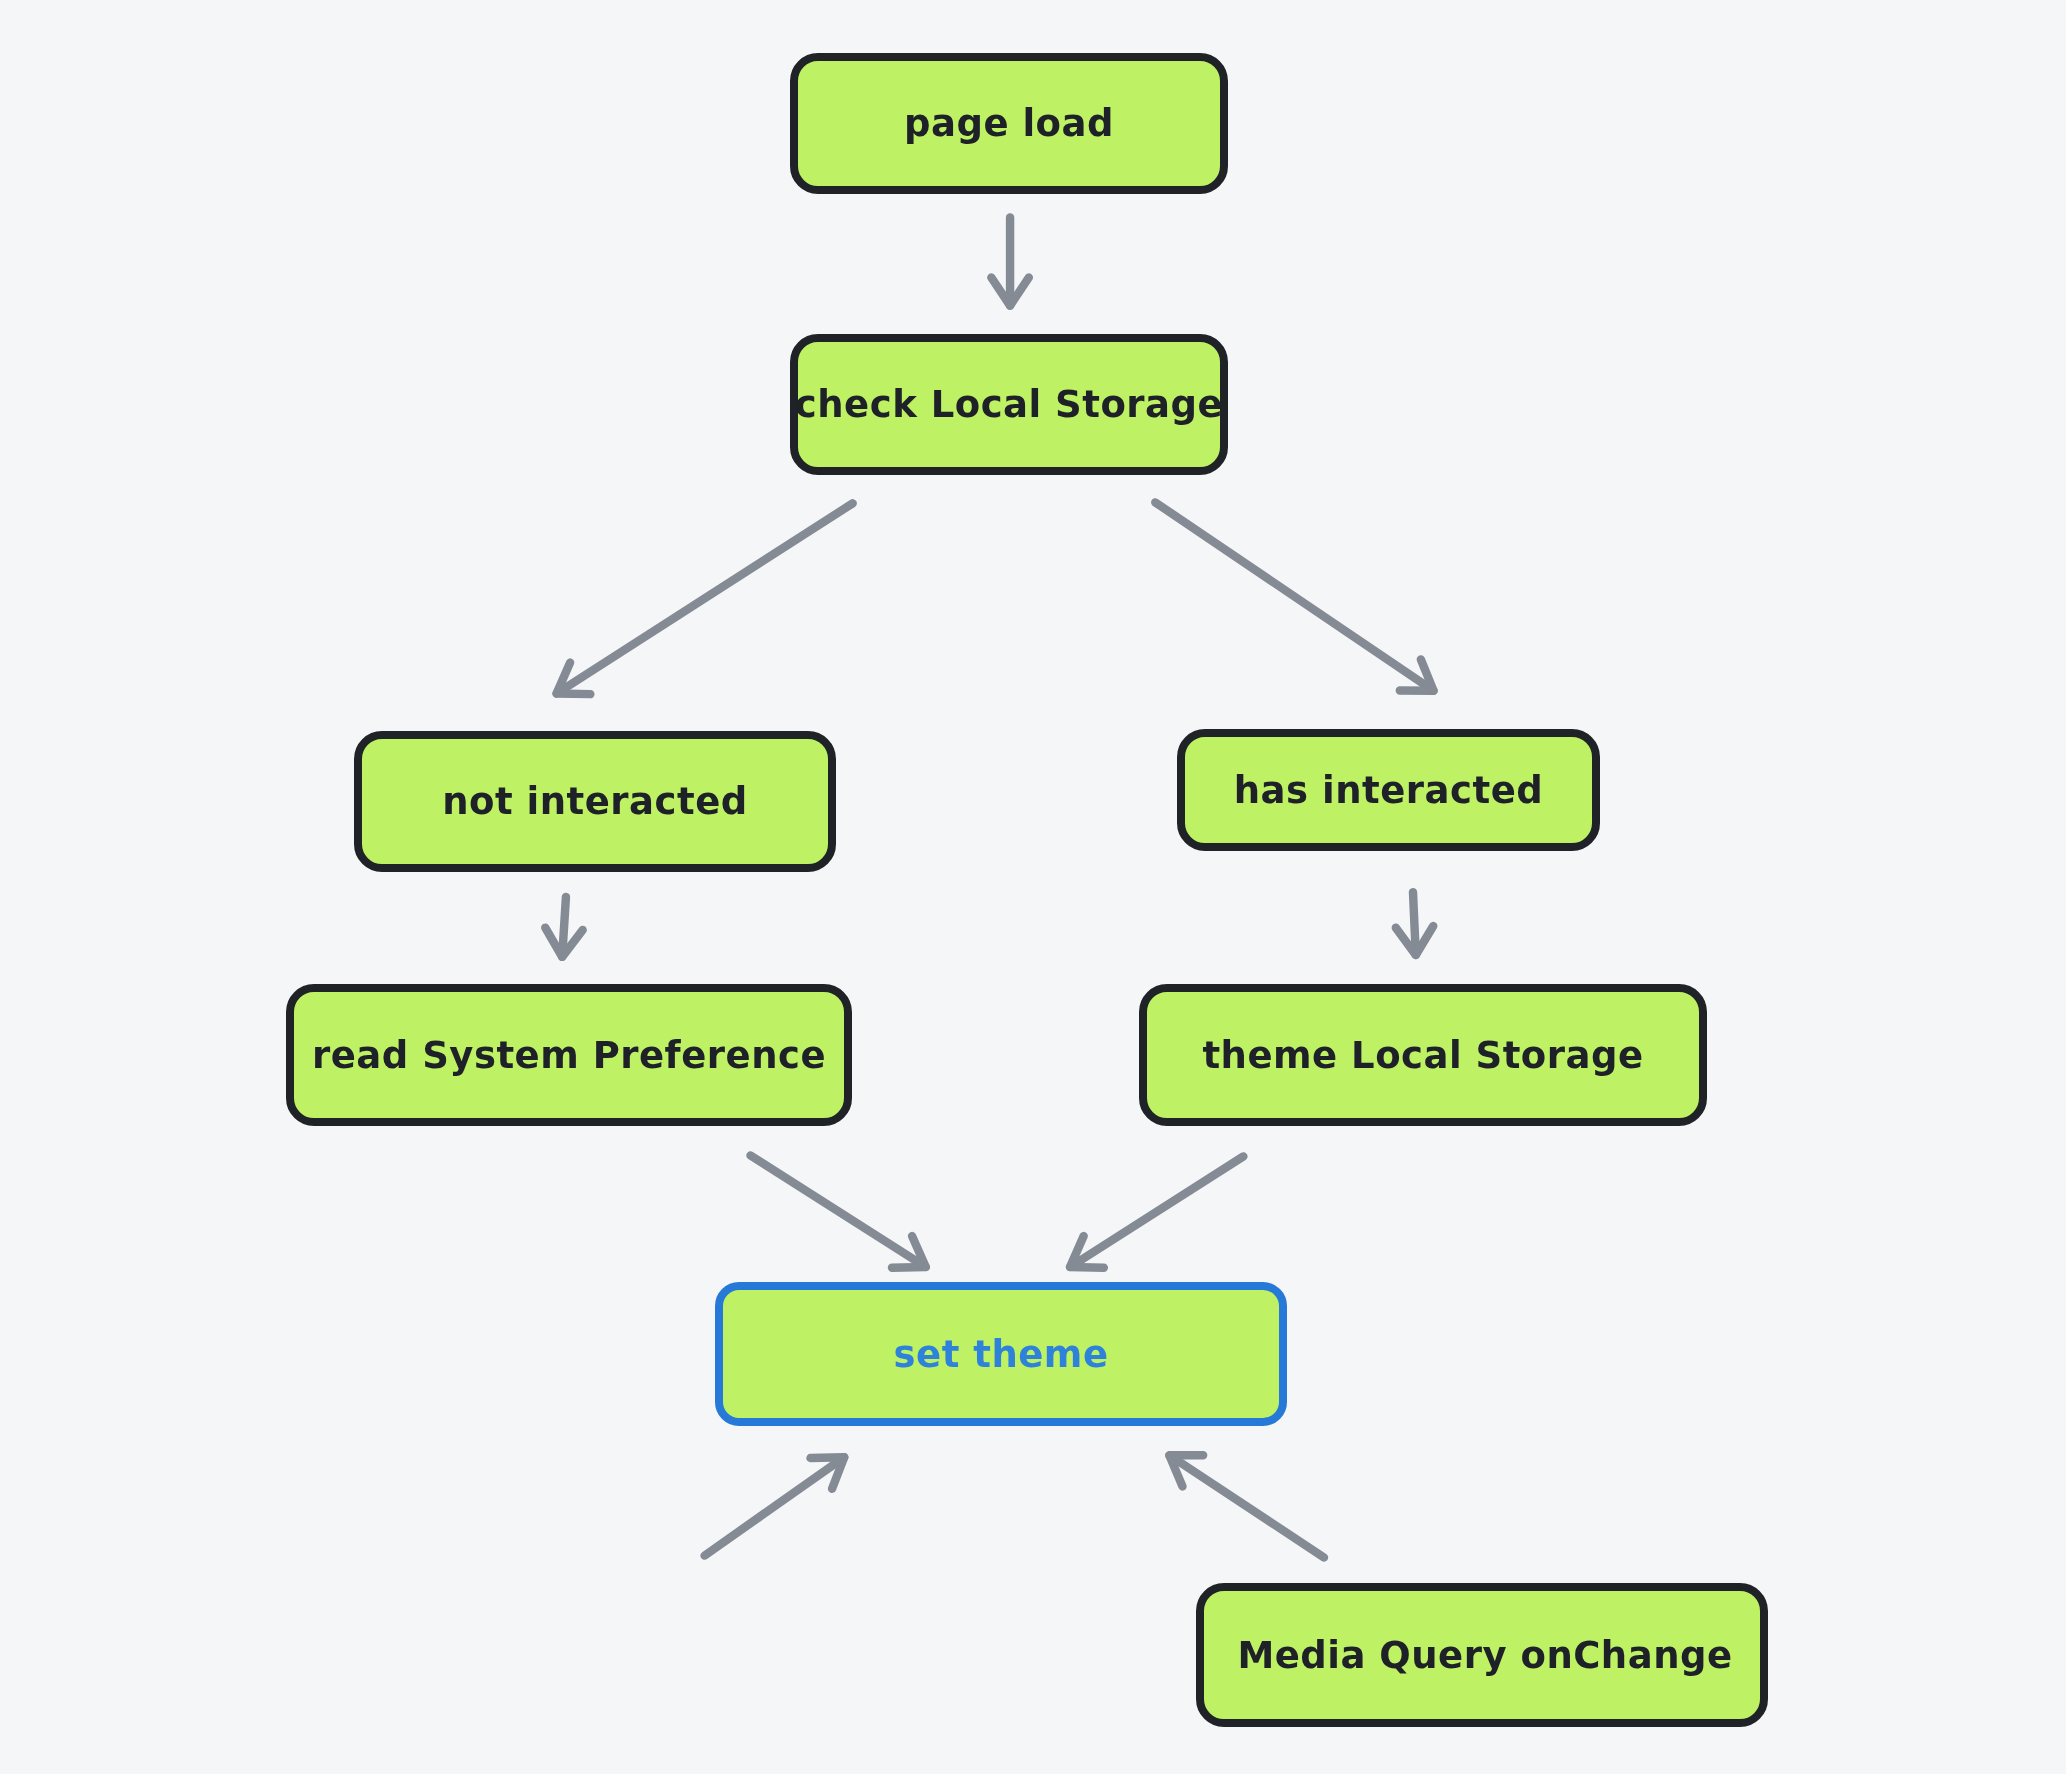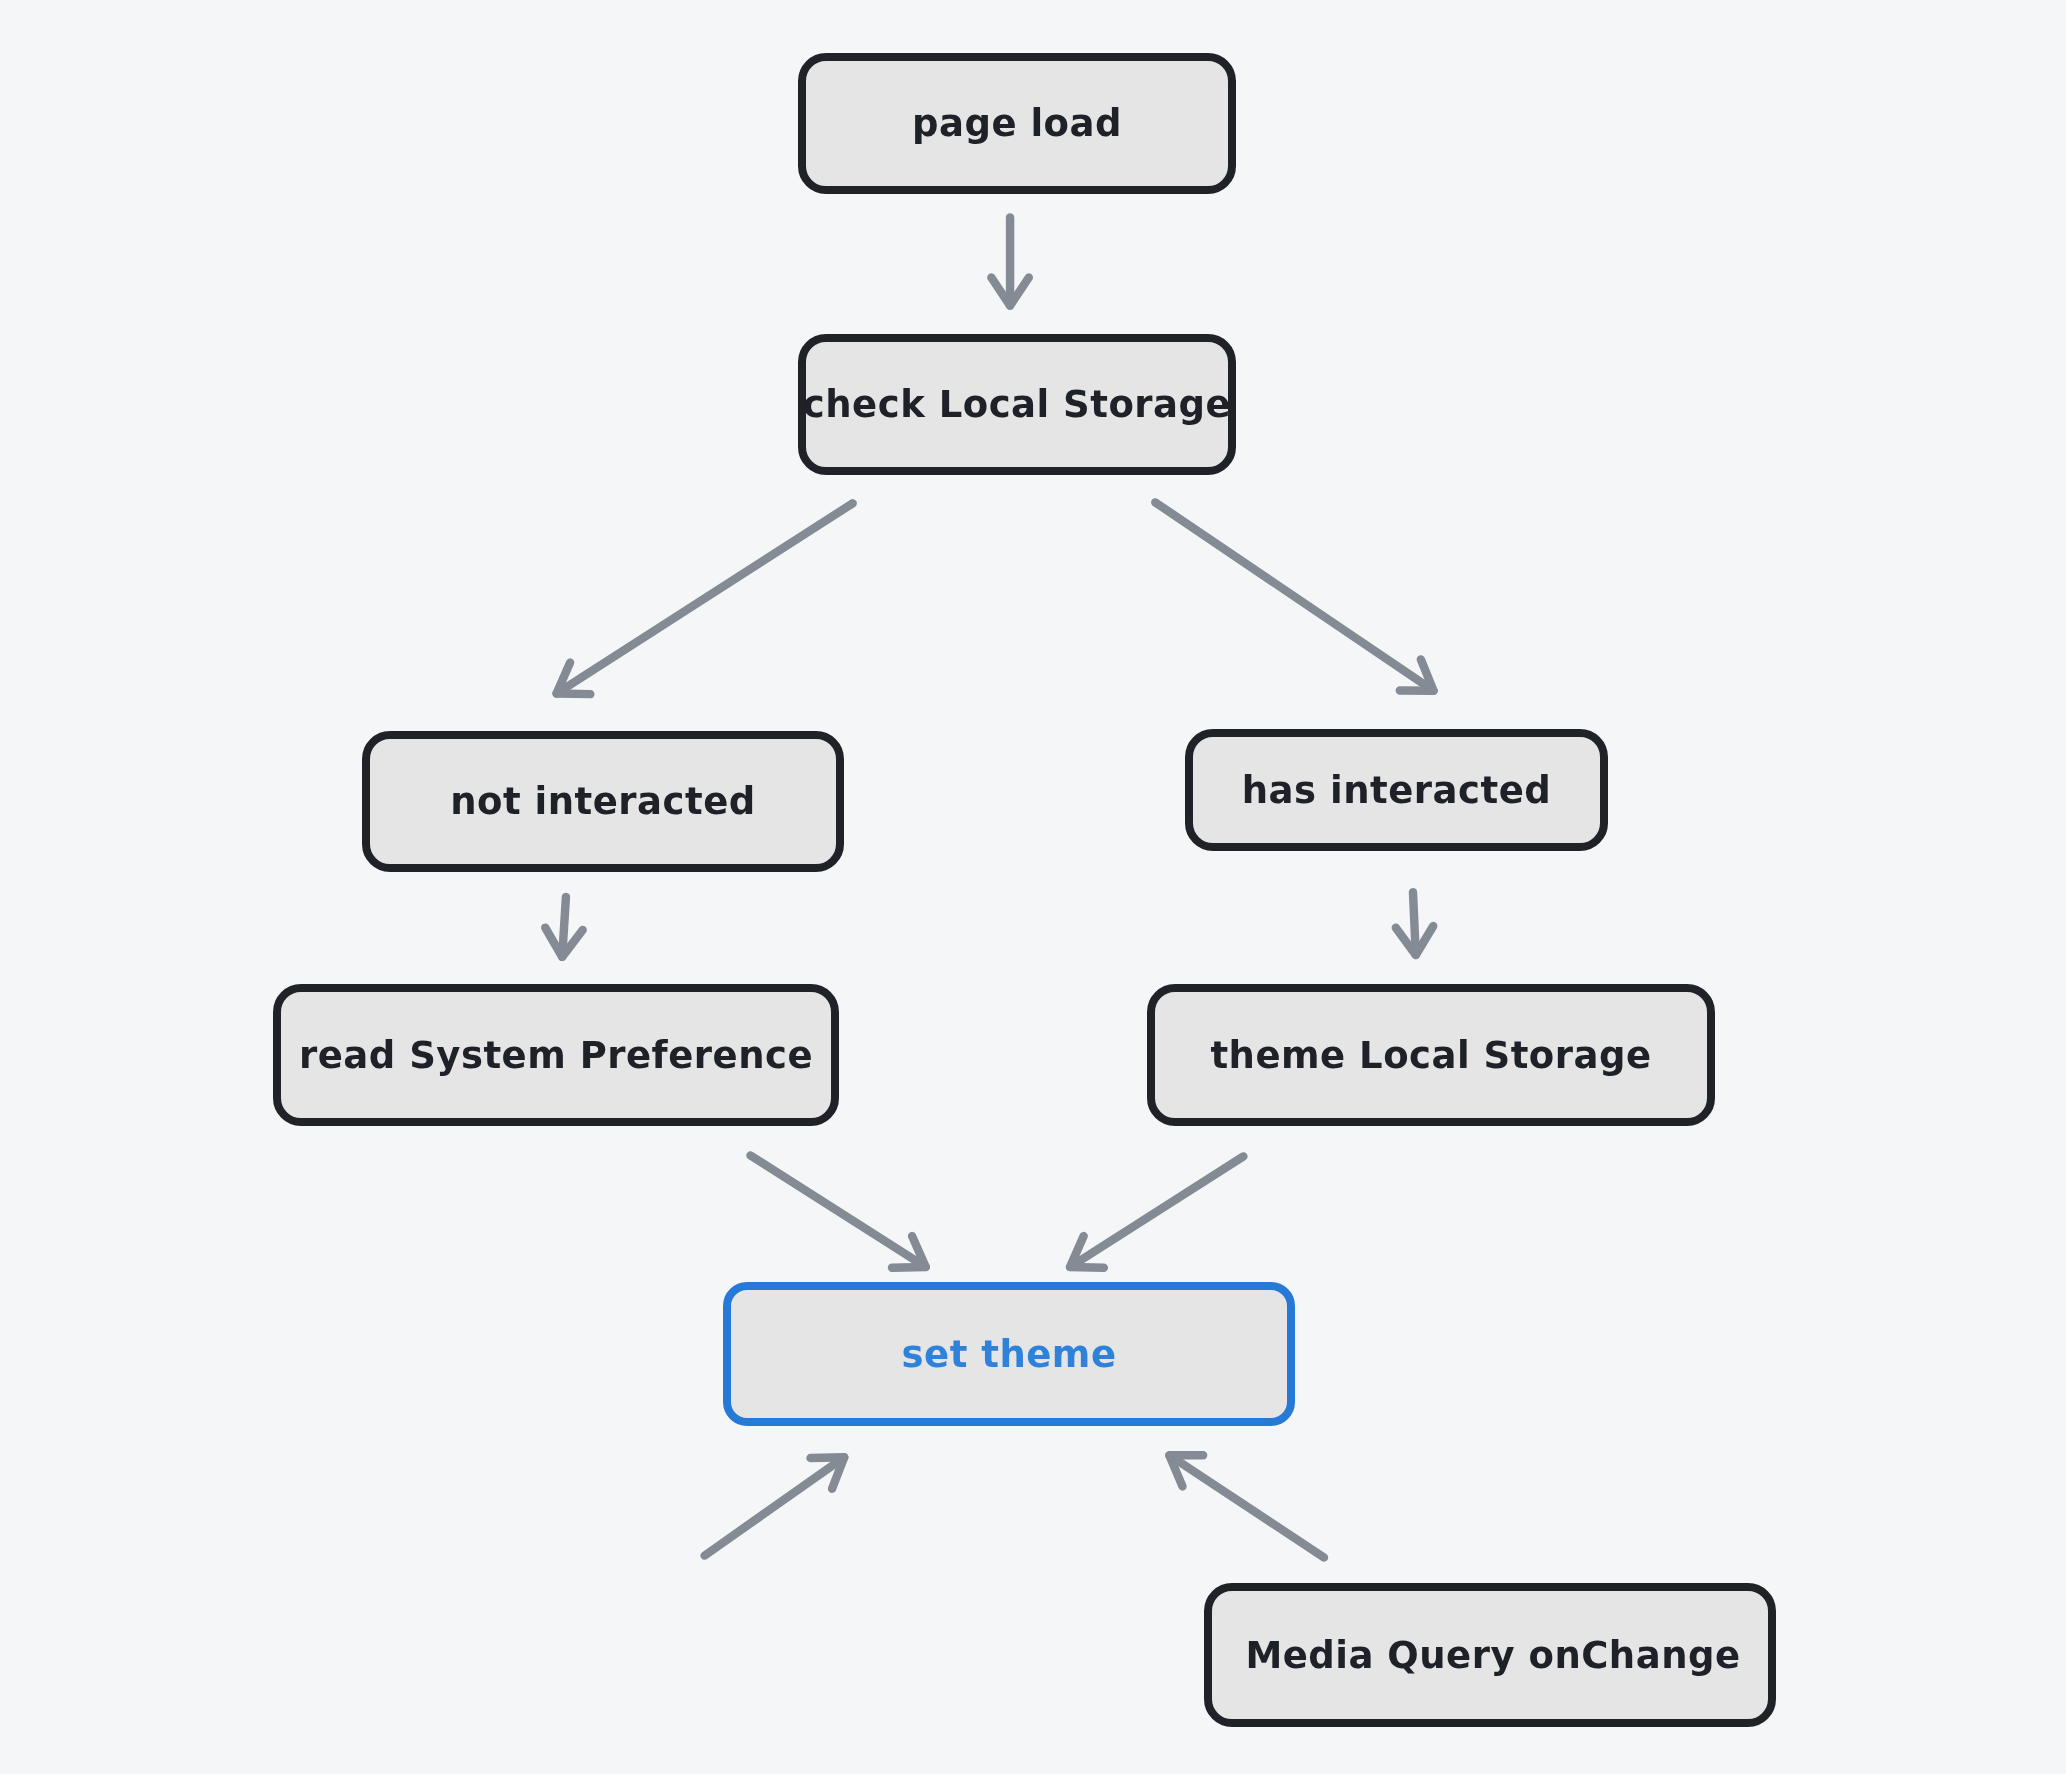--- a/index.html
+++ b/index.html
@@ -20,26 +20,25 @@
     inset: 0;
     width: 100%;
     height: 100%;
     pointer-events: none;
   }
   .node {
     position: absolute;
     box-sizing: border-box;
     border: 8.4px solid #1f2227;
     border-radius: 28px;
-    background: #e5e5e5;
+    background: #bef264;
     display: flex;
     align-items: center;
     justify-content: center;
     text-align: center;
-    margin-left: 8px;
   }
   .node .node-label {
     font-size: 37px;
     font-weight: bold;
     color: #1e2127;
     letter-spacing: 0.5px;
     white-space: nowrap;
   }
   .node.accent {
     border-color: #2679d7;
@@ -47,21 +46,21 @@
   }
   .node.accent .node-label {
     color: #2e82d9;
   }
 
   
   #n-page-load              { left: 790px;  top: 53px;   width: 438px; height: 141px; }
   #n-check-local-storage    { left: 790px;  top: 334px;  width: 438px; height: 141px; }
   #n-not-interacted         { left: 354px;  top: 731px;  width: 482px; height: 141px; }
   #n-has-interacted         { left: 1177px; top: 729px;  width: 423px; height: 122px; }
-  #n-read-system-preference { left: 265px;  top: 984px; width: 566px; height: 142px; }
+  #n-read-system-preference { left: 286px;  top: 984px; width: 566px; height: 142px; }
   #n-read-local-storage     { left: 1139px; top: 984px; width: 568px; height: 142px; }
   #n-set-theme              { left: 715px;  top: 1282px; width: 572px; height: 144px; }
   #n-onclick                { left: 278px;  top: 1583px; width: 566px; height: 144px; }
   #n-media-query-onchange   { left: 1196px; top: 1583px; width: 572px; height: 144px; padding-left: 6px; }
 </style>
 </head>
 <body>
 
 <div class="canvas">
 

